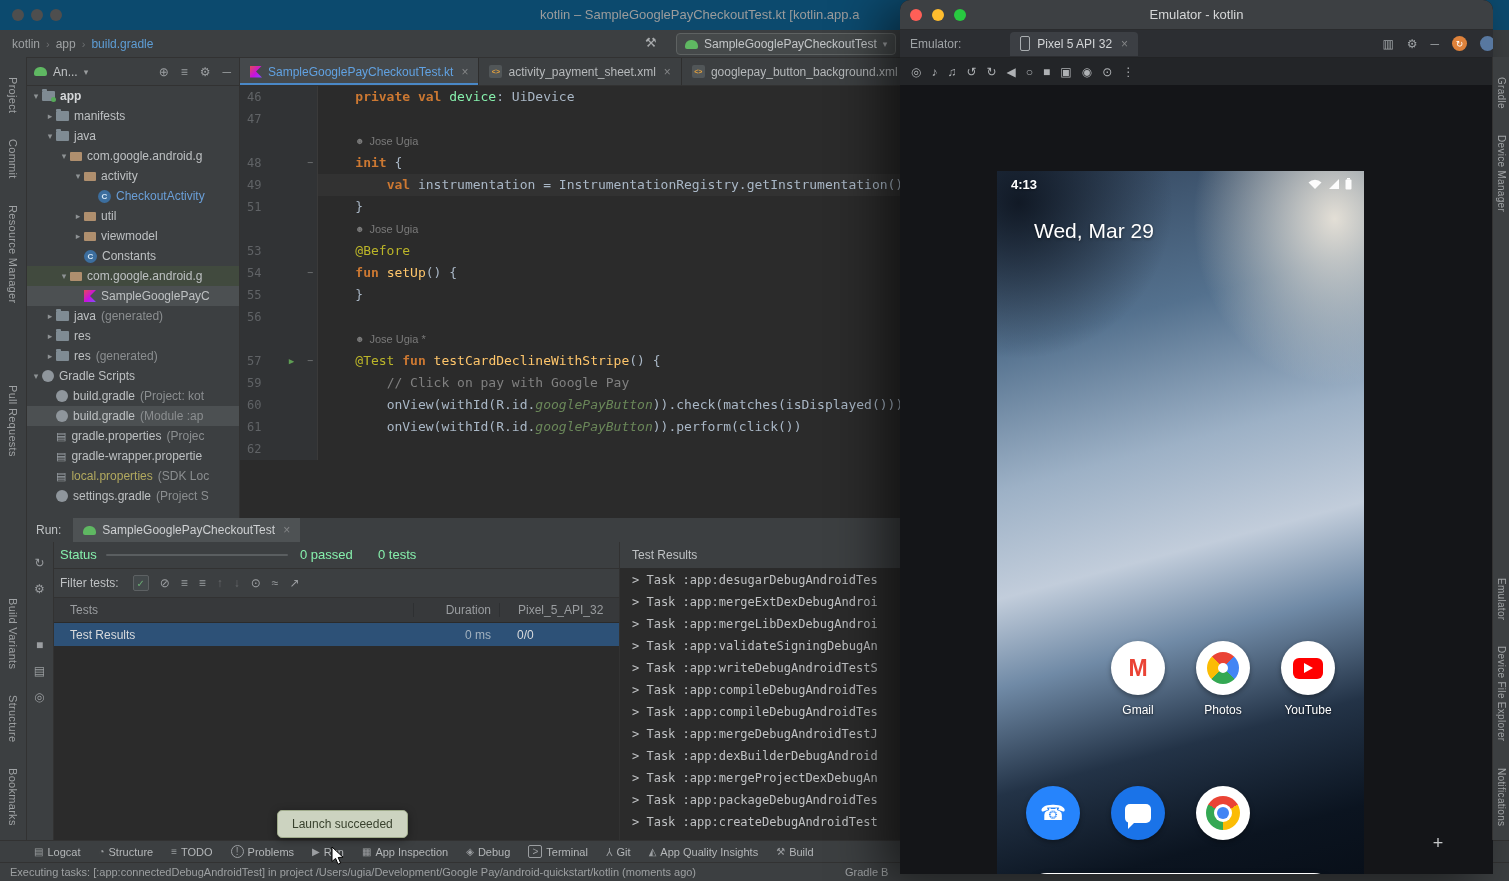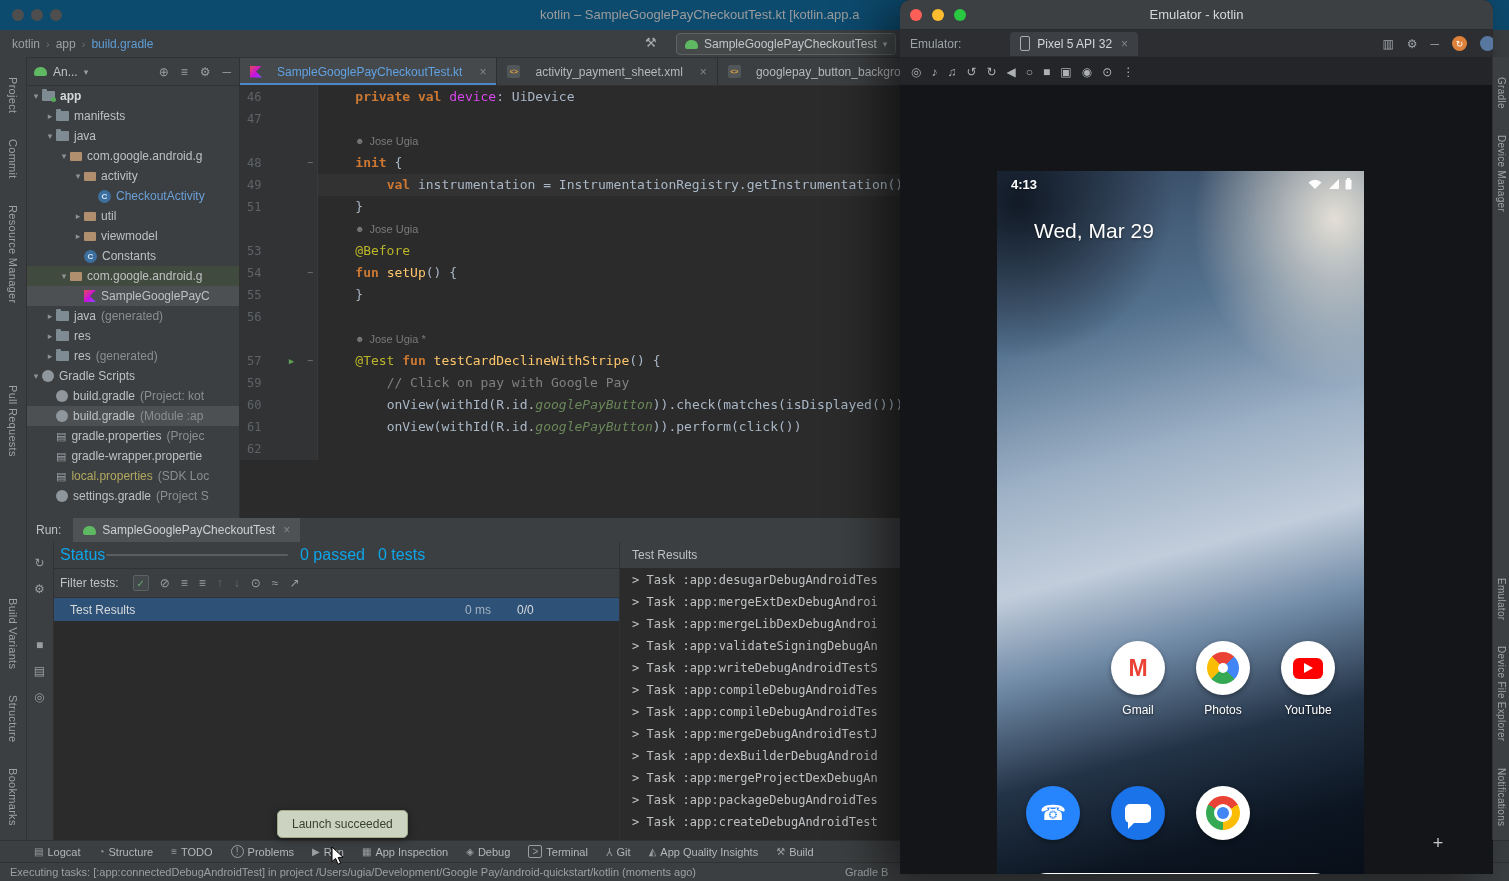--- a/index.html
+++ b/index.html
@@ -39,55 +39,55 @@
   .trow.hl{background:#414a3e;}
   .chev{width:12px;flex:none;color:#8e9294;font-size:9px;text-align:center;}
   .tlab{margin-left:5px;}
   .tlab.blue{color:#6a9fd8;}
   .tlab.yellow{color:#b2a95f;}
   .tlab.bold{font-weight:bold;color:#d5d7d9;}
   .tnote{color:#8b8e90;margin-left:5px;}
   
   .tabbar{position:absolute;top:58px;left:240px;right:16px;height:28px;background:#3c3f41;border-bottom:1px solid #323232;
     display:flex;box-sizing:border-box;}
-  .tab{display:flex;align-items:center;gap:15px;padding:0 10px;border-right:1px solid #2e2e2e;color:#b6b9bb;font-size:12px;white-space:nowrap;}
+  .tab{display:flex;align-items:center;gap:6px;padding:0 10px;border-right:1px solid #2e2e2e;color:#b6b9bb;font-size:12px;white-space:nowrap;}
   .tab.active{background:#45494c;color:#61a2e2;box-shadow:inset 0 -2px 0 #4a88c7;}
   .tab-close{color:#848688;font-size:12px;margin-left:2px;}
   
   .editor{position:absolute;top:86px;left:240px;right:16px;height:432px;background:#2b2b2b;overflow:hidden;
     font-family:"DejaVu Sans Mono",monospace;font-size:13px;}
   .eline{display:flex;height:22px;line-height:22px;}
   .gut{display:flex;flex:none;width:78px;background:#313335;border-right:1px solid #3a3a3a;box-sizing:border-box;}
   .lnum{width:33px;padding-left:7px;color:#606366;font-size:12px;}
   .lrun{width:23px;text-align:center;color:#5f9e54;font-size:9px;}
   .lfold{width:14px;text-align:center;color:#747678;font-size:10px;}
   .code{flex:1;padding-left:6px;white-space:pre;color:#a9b7c6;}
   .eline.caretline .code{background:#323232;}
   .seg.k{color:#cc7832;font-weight:bold;}
   .seg.a{color:#bbb529;}
   .seg.m{color:#ffc66b;}
-  .seg.f{color:#d946ef;}
+  .seg.f{color:#86efac;}
   .seg.c{color:#808080;}
   .seg.g{color:#6a8759;font-style:italic;}
   .code.inlay{display:flex;align-items:center;gap:5px;padding-left:37px;font-family:"Liberation Sans",sans-serif;
     font-size:11px;color:#7a7a7a;}
   .person{font-size:9px;color:#7a7a7a;}
   
   .run-panel{position:absolute;top:518px;left:26px;right:16px;height:322px;background:#2b2b2b;box-sizing:border-box;}
   .rp-tabs{height:24px;background:#3c3f41;border-bottom:1px solid #323232;display:flex;align-items:center;font-size:12px;color:#bfc2c4;}
   .rp-prefix{margin-left:10px;}
   .rp-tab{margin-left:12px;height:24px;display:flex;align-items:center;gap:6px;padding:0 10px;background:#4e5254;color:#ced0d2;}
   .rp-body{position:absolute;top:24px;left:0;right:0;bottom:0;display:flex;}
   .rp-left{width:594px;flex:none;position:relative;border-right:1px solid #323232;box-sizing:border-box;}
   .rp-toolcol{position:absolute;left:0;top:0;bottom:0;width:28px;background:#3c3f41;border-right:1px solid #323232;box-sizing:border-box;
     display:flex;flex-direction:column;align-items:center;padding-top:8px;}
   .rp-toolcol .ic{height:26px;width:28px;display:flex;align-items:center;justify-content:center;font-size:12px;color:#9b9ea1;}
   .rp-toolcol .ic:nth-child(3){margin-top:30px;}
   .rp-content{position:absolute;left:28px;right:0;top:0;bottom:0;}
-  .status-row{height:26px;background:#3c3f41;border-bottom:1px solid #323232;position:relative;font-size:16px;color:#0ea5e9;}
+  .status-row{height:26px;background:#3c3f41;border-bottom:1px solid #323232;position:relative;font-size:13px;color:#86efac;}
   .status-row .lab{position:absolute;left:6px;line-height:26px;}
   .pbar{position:absolute;left:52px;top:12px;width:182px;height:2px;background:#5a5e60;border-radius:1px;}
   .passed{position:absolute;left:246px;line-height:26px;}
   .total{position:absolute;left:324px;line-height:26px;}
   .filter-row{height:28px;background:#3c3f41;border-bottom:1px solid #323232;display:flex;align-items:center;font-size:12px;color:#bfc2c4;}
   .filter-row .lab{margin-left:6px;}
   .filter-ics{display:flex;align-items:center;gap:11px;margin-left:14px;color:#9b9ea1;font-size:12px;}
   .filter-ics .ic:nth-child(5),.filter-ics .ic:nth-child(6){color:#67696b;}
   .thead{height:24px;background:#37393b;border-bottom:1px solid #2b2b2b;display:flex;align-items:center;font-size:12px;color:#9a9da0;}
   .hc1{flex:1;padding-left:16px;}
@@ -568,20 +568,25 @@
                 <span class="ic i-glyph">⊘</span>
                 <span class="ic i-glyph">≡</span>
                 <span class="ic i-glyph">≡</span>
                 <span class="ic i-glyph">↑</span>
                 <span class="ic i-glyph">↓</span>
                 <span class="ic i-glyph">⊙</span>
                 <span class="ic i-glyph">≈</span>
                 <span class="ic i-glyph">↗</span>
               </span>
           </div>
+          <div class="thead">
+            <span class="hc1">Tests</span>
+            <span class="hc2">Duration</span>
+            <span class="hc3">Pixel_5_API_32</span>
+          </div>
           <div>
               <div class="trrow">
                 <span class="tc1">Test Results</span>
                 <span class="tc2">0 ms</span>
                 <span class="tc3">0/0</span>
               </div>
             </div>
         </div>
       </div>
       <div class="rp-right">

